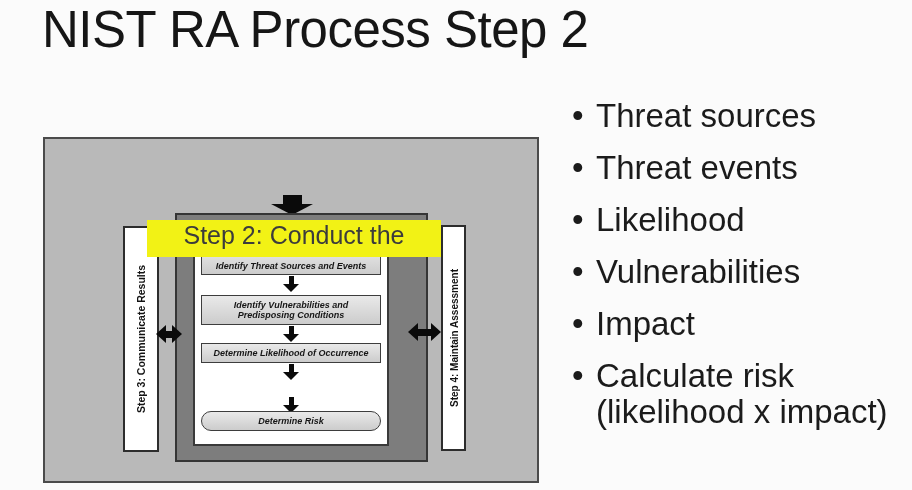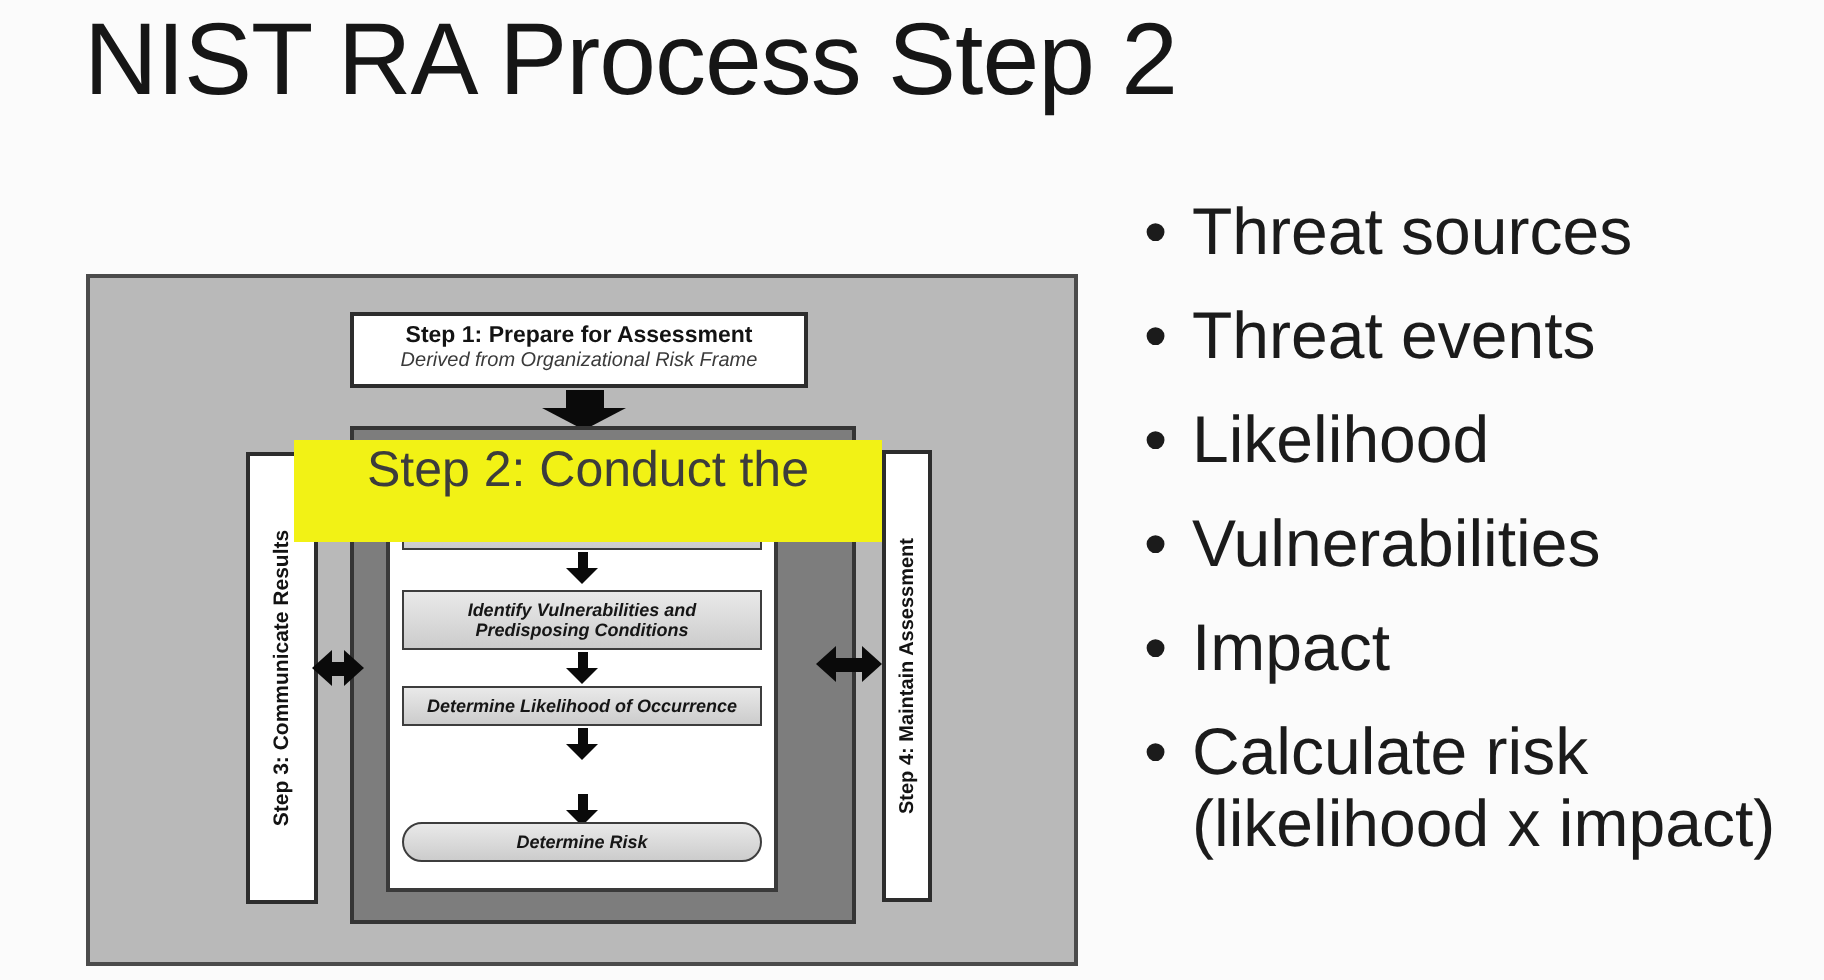--- a/index.html
+++ b/index.html
@@ -104,21 +104,21 @@
   .harrow .head-r{
     width:0;height:0;
     border-top:9px solid transparent;border-bottom:9px solid transparent;
     border-left:10px solid #0a0a0a;
   }
   .harrow-left{left:111px;top:186px;width:26px;}
   .harrow-right{left:363px;top:184px;width:33px;}
 
   
   .step2-highlight{
-    position:absolute;left:102px;top:81px;width:294px;height:51px;
+    position:absolute;left:102px;top:81px;width:294px;height:37px;
     background:#f2f215;z-index:10;
     text-align:center;color:#3c3c3c;
     font-size:25px;line-height:24px;padding-top:3px;box-sizing:border-box;
   }
 
   
   .bullets{
     position:absolute;left:538px;top:98px;width:366px;
     list-style:none;margin:0;padding:0;
   }
@@ -132,24 +132,20 @@
 </style>
 </head>
 <body>
 
 <div class="slide">
 
   <div class="title">NIST RA Process Step 2</div>
 
   <div class="diagram">
 
-    <div class="step1-box">
-      <div class="step1-title">Step 1: Prepare for Assessment</div>
-      <div class="step1-sub">Derived from Organizational Risk Frame</div>
-    </div>
 
     <div class="arrow-down-big">
       <div class="stem"></div>
       <div class="head"></div>
     </div>
 
     <div class="step2-panel">
       <div class="inner-white">
 
         <div class="task task1">Identify Threat Sources and Events</div>

